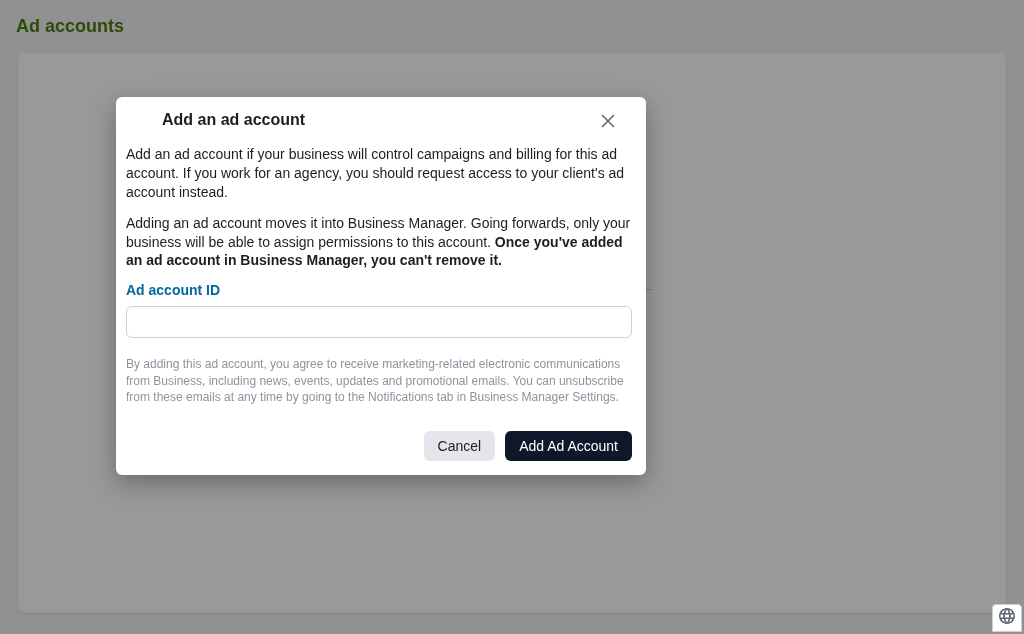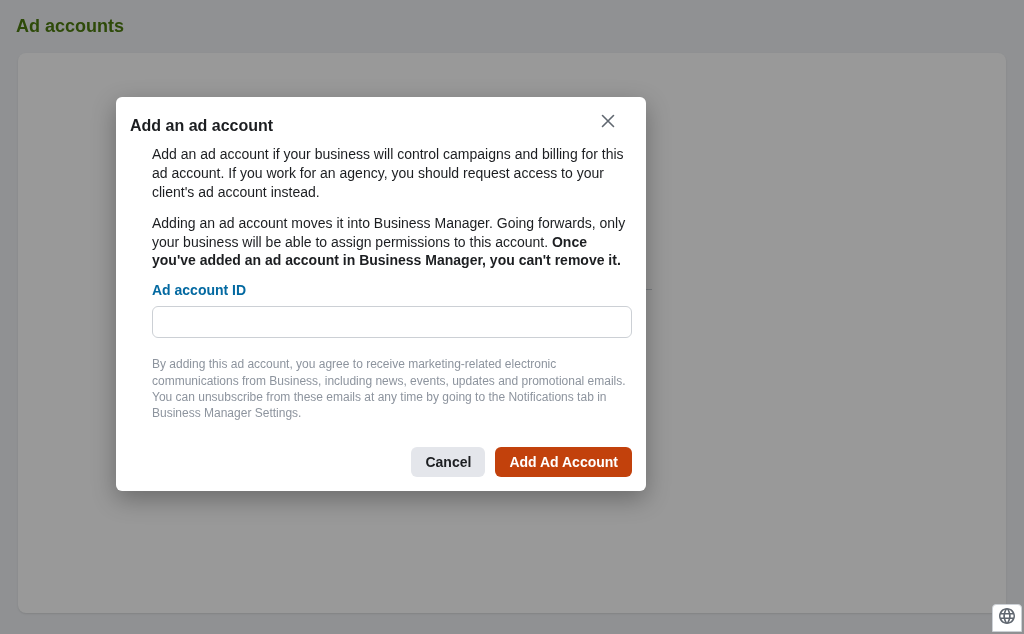--- a/index.html
+++ b/index.html
@@ -90,45 +90,45 @@
       left: 116px;
       width: 530px;
       background: #fff;
       border-radius: 6px;
       box-shadow: 0 8px 24px rgba(0,0,0,0.3);
       overflow: hidden;
     }
 
     .modal-header {
       display: flex;
-      align-items: flex-end;
+      align-items: flex-start;
       justify-content: space-between;
       padding: 14px 26px 10px 14px;
+      margin-left: 32px;
     }
 
     .modal-title {
       font-size: 16px;
       font-weight: 700;
       color: #1c1e21;
     }
 
     .close-btn {
       width: 24px;
       height: 24px;
       border-radius: 50%;
       display: flex;
       align-items: center;
       justify-content: center;
       cursor: pointer;
       color: #606770;
     }
 
     .modal-body {
-      padding: 0 14px 14px 20px;
-      margin-left: 16px;
+      padding: 0 14px 14px 10px;
     }
 
     .modal-text {
       font-size: 14px;
       line-height: 1.35;
       color: #1c1e21;
       margin-bottom: 12px;
     }
 
     .modal-text strong {
@@ -166,39 +166,39 @@
       gap: 10px;
       padding: 12px 14px 14px;
     }
 
     .btn {
       height: 30px;
       padding: 8px 14px;
       border: none;
       border-radius: 6px;
       font-size: 14px;
-      font-weight: 700;
+      font-weight: 400;
       cursor: pointer;
       display: inline-flex;
       align-items: center;
       justify-content: center;
     }
 
     .btn-secondary {
       background: #e4e6eb;
       color: #1c1e21;
     }
 
     .btn-primary {
       background: #1877f2;
       color: #fff;
     }
 
     .btn-primary.disabled {
-      background: #c2410c;
+      background: #0f172a;
       cursor: not-allowed;
     }
 
     .globe-button {
       position: absolute;
       bottom: 2px;
       right: 2px;
       width: 30px;
       height: 28px;
       border: 1px solid #ccd0d5;

